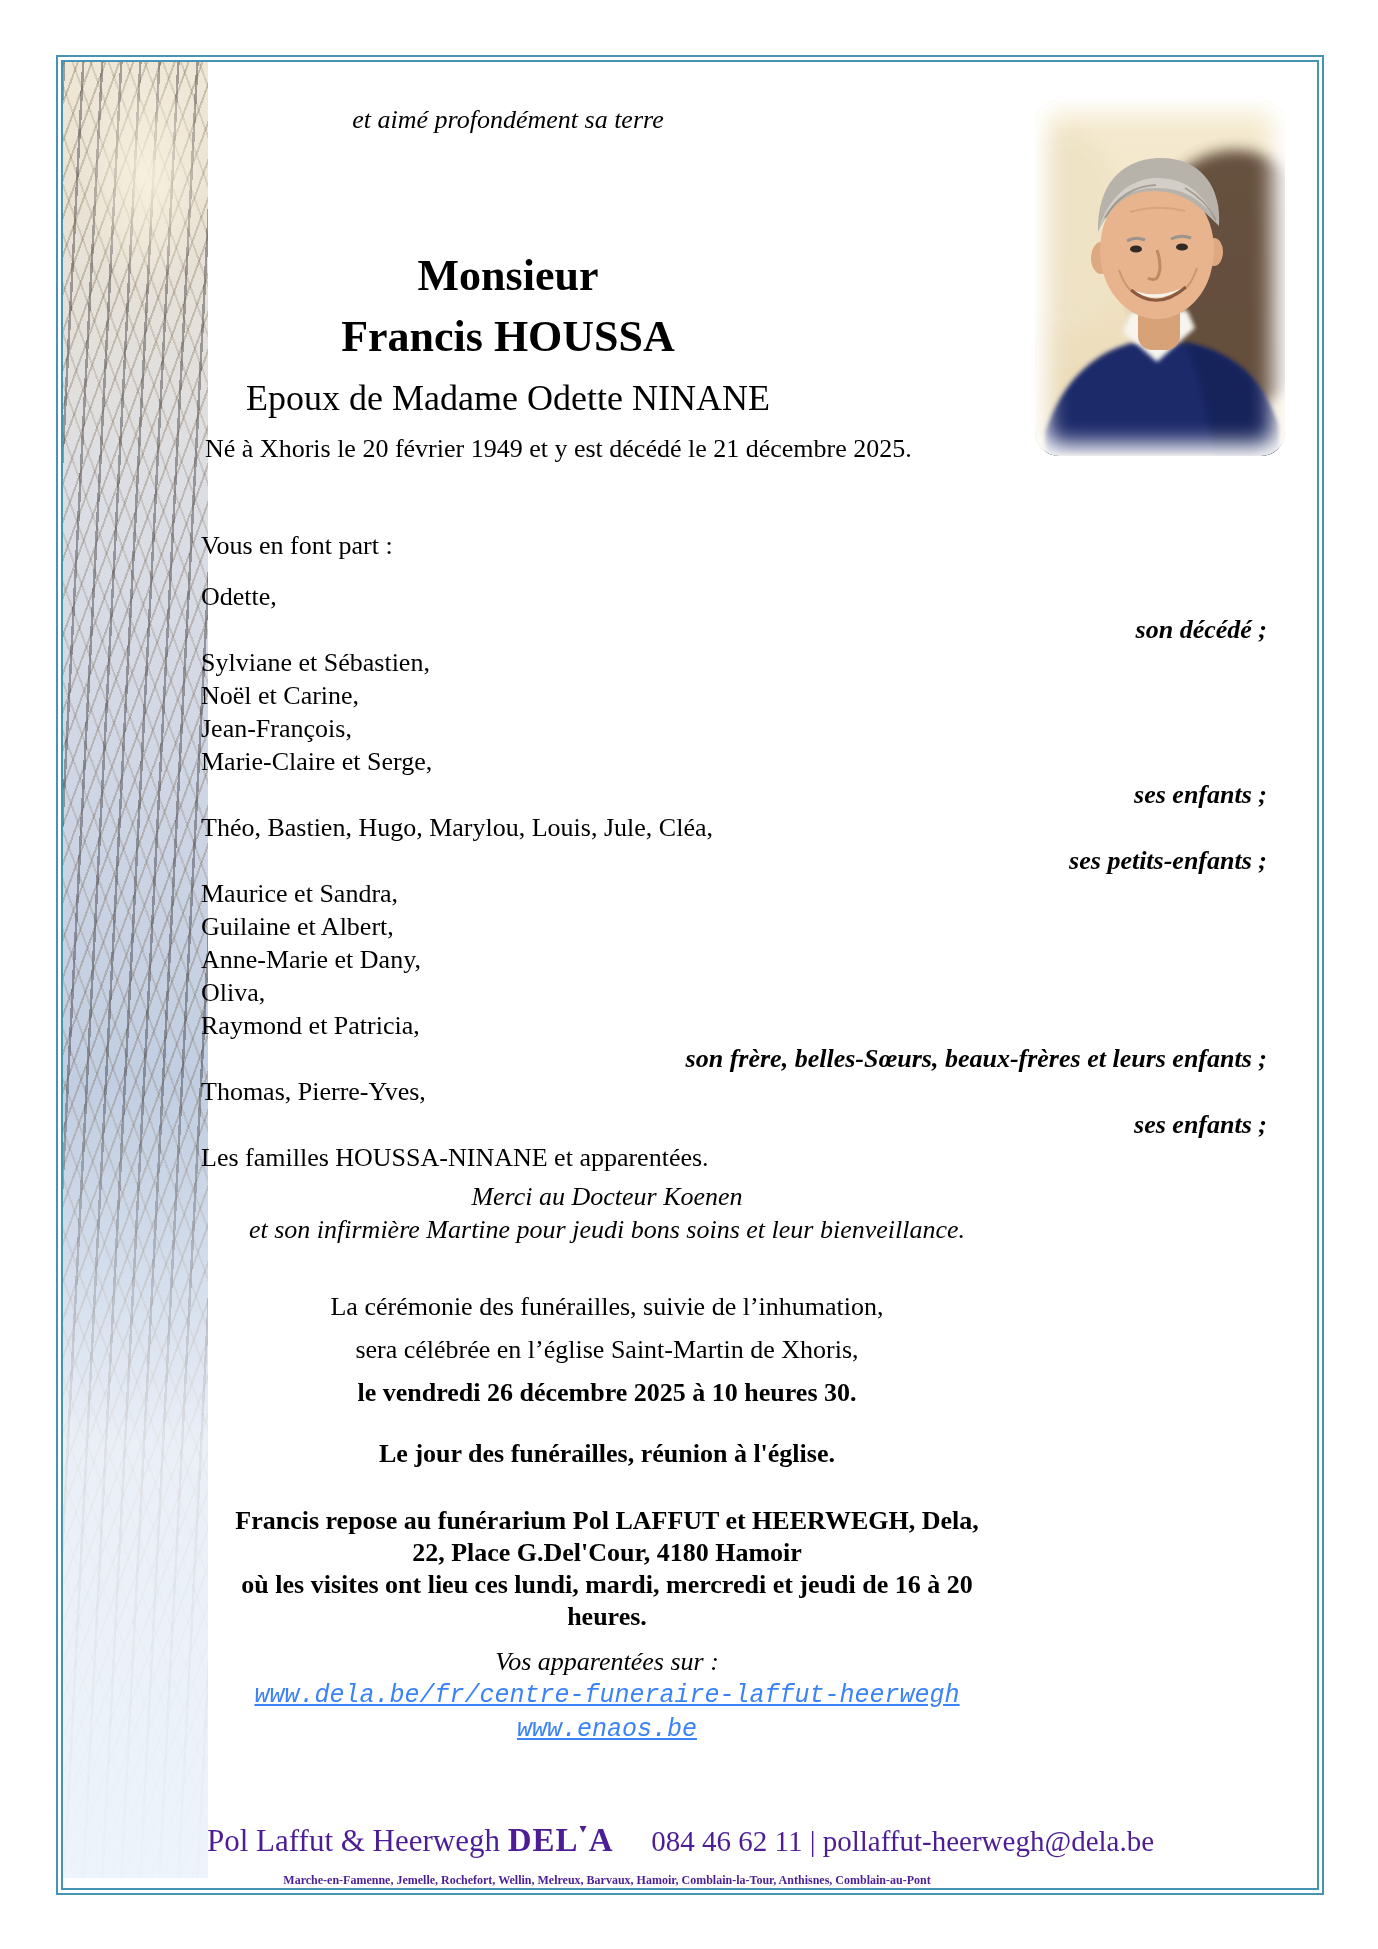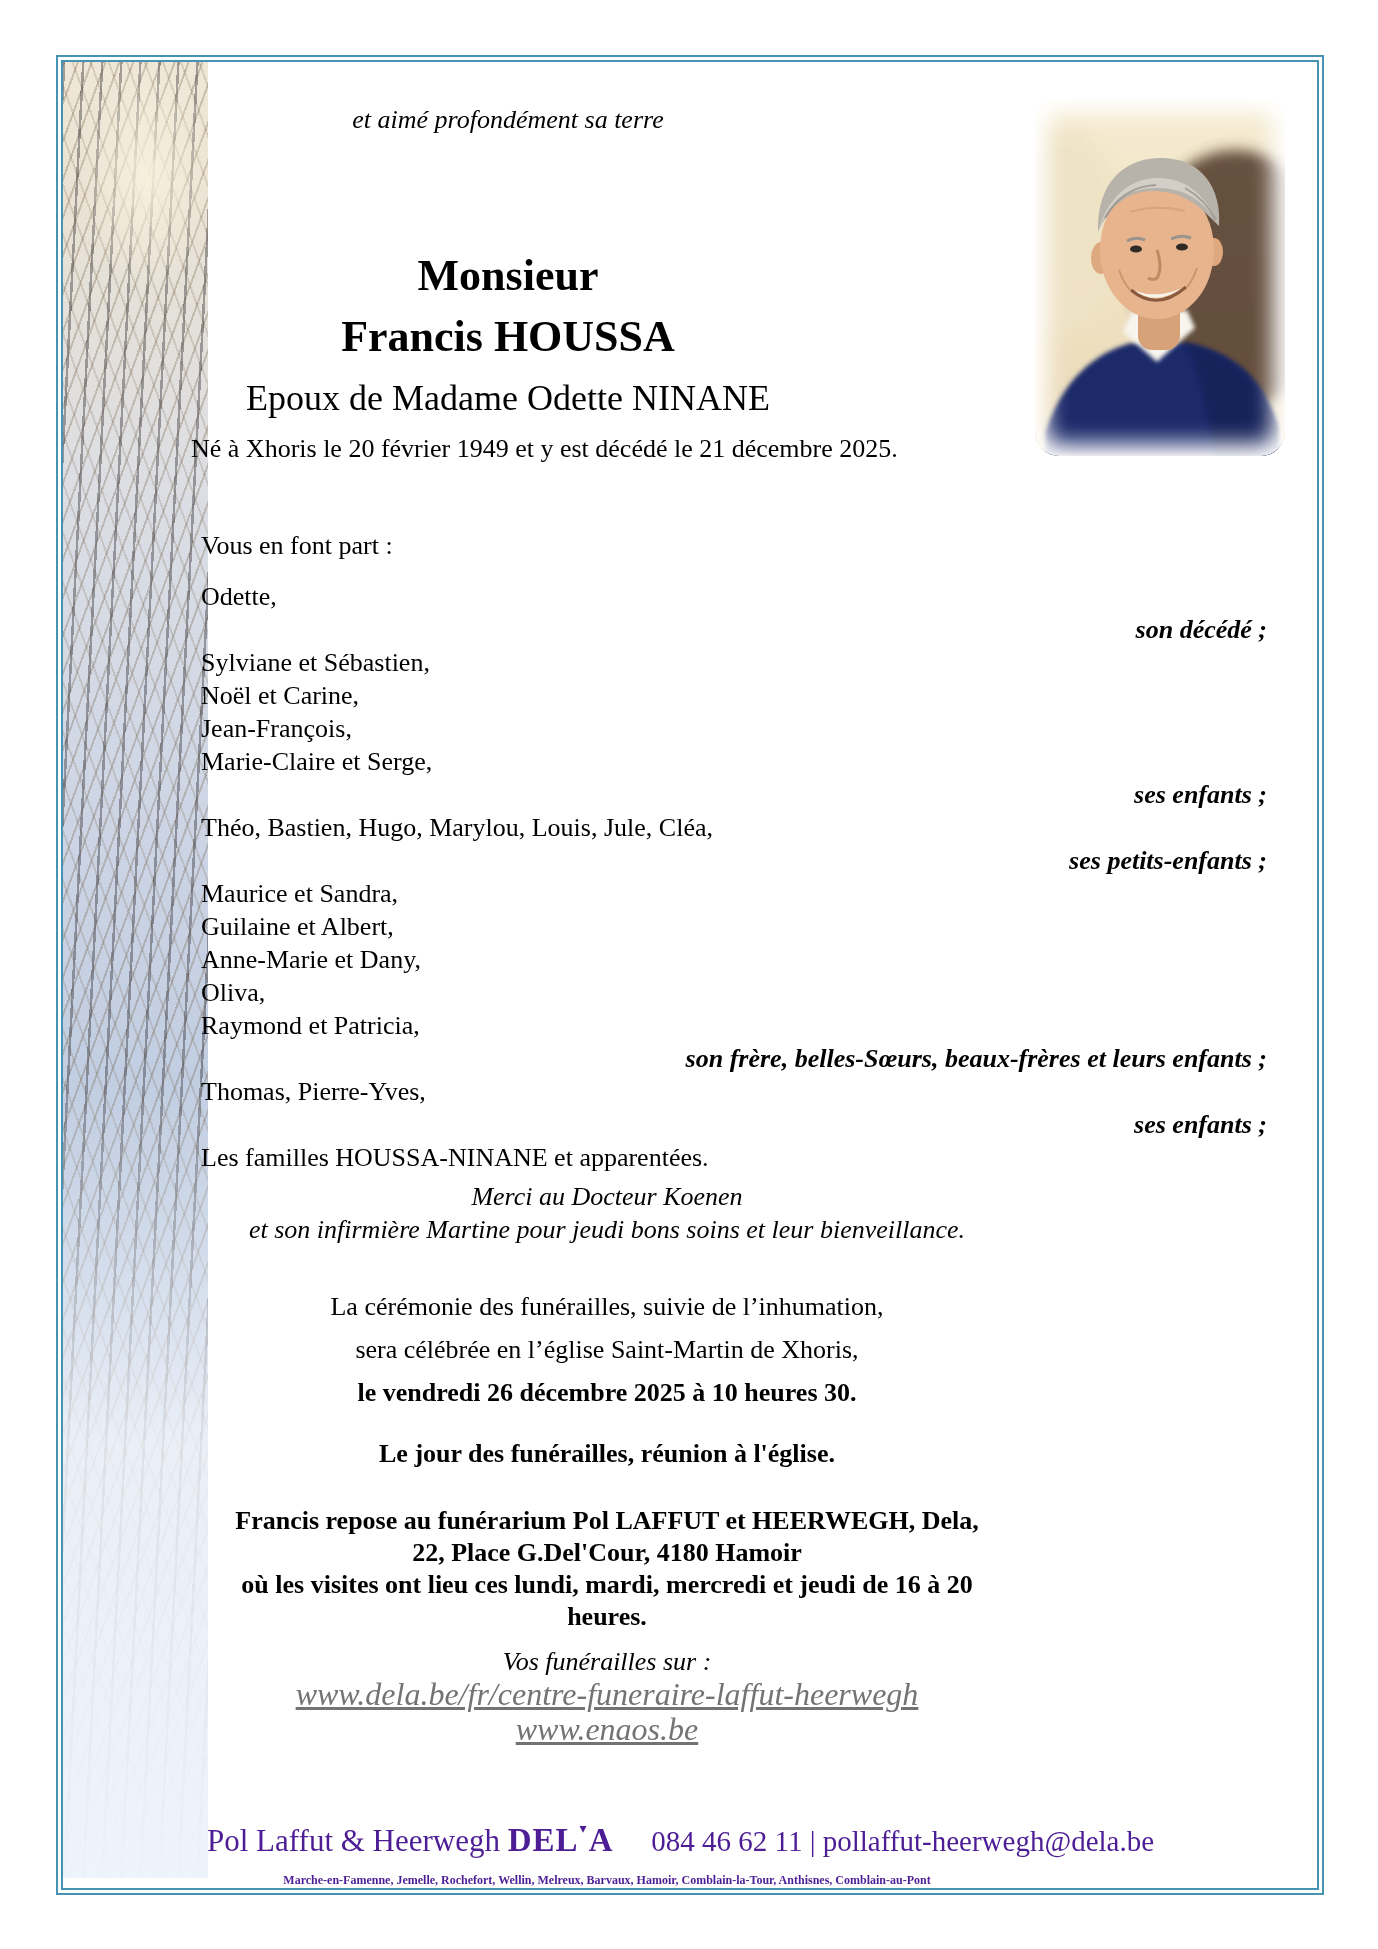--- a/index.html
+++ b/index.html
@@ -34,21 +34,21 @@
   }
   
   .quote{
     position:absolute;left:207px;top:104px;width:602px;text-align:center;
     font-style:italic;font-size:26px;line-height:32px;
   }
   .t-line{position:absolute;left:207px;width:602px;text-align:center;}
   .t-monsieur{top:250px;font-size:44px;font-weight:bold;line-height:52px;}
   .t-name{top:311px;font-size:44px;font-weight:bold;line-height:52px;}
   .t-spouse{top:378px;font-size:36px;line-height:40px;}
-  .birth-line{position:absolute;left:191px;top:433px;width:900px;font-size:26px;line-height:32px;}
+  .birth-line{position:absolute;left:205px;top:433px;width:900px;font-size:26px;line-height:32px;}
   .fam{
     position:absolute;left:201px;top:529px;width:1066px;
     font-size:26px;line-height:33px;
   }
   .fam .intro{margin-bottom:18px;}
   .fam .rel{text-align:right;font-weight:bold;font-style:italic;}
   .thanks{
     position:absolute;left:207px;top:1180px;width:800px;text-align:center;
     font-style:italic;font-size:26px;line-height:33px;
   }
@@ -62,21 +62,21 @@
     font-size:26px;line-height:33px;font-weight:bold;
   }
   .funerarium{
     position:absolute;left:207px;top:1505px;width:800px;text-align:center;
     font-size:26px;line-height:32px;font-weight:bold;
   }
   .condolences{
     position:absolute;left:207px;top:1646px;width:800px;text-align:center;
     font-style:italic;font-size:26px;line-height:32px;
   }
-  .condolences a{color:#737373;text-decoration:underline;font-size:32px;cursor:pointer;}
+  .condolences a{color:#3b82f6;text-decoration:underline;font-size:25px;cursor:pointer;font-family:Liberation Mono, monospace;}
   .footer{
     position:absolute;left:207px;top:1806px;width:800px;text-align:center;color:#4c1d95;
   }
   .footer-main{font-size:31px;line-height:44px;white-space:nowrap;}
   .footer-main .brand-mark{font-weight:bold;font-size:33px;letter-spacing:1px;}
   .footer-main .tri{
     font-family:"DejaVu Sans",sans-serif;font-size:14px;vertical-align:18px;
     display:inline-block;margin:0 1px;
   }
   .footer-main .contact{font-size:29px;margin-left:30px;}
@@ -180,21 +180,21 @@
 
 <div class="reunion">Le jour des funérailles, réunion à l'église.</div>
 
 <div class="funerarium">
   <div>Francis repose au funérarium Pol LAFFUT et HEERWEGH, Dela,</div>
   <div>22, Place G.Del'Cour, 4180 Hamoir</div>
   <div>où les visites ont lieu ces lundi, mardi, mercredi et jeudi de 16 à 20 heures.</div>
 </div>
 
 <div class="condolences">
-  <div>Vos funérailles sur :</div>
+  <div>Vos apparentées sur :</div>
   <div><a>www.dela.be/fr/centre-funeraire-laffut-heerwegh</a></div>
   <div><a>www.enaos.be</a></div>
 </div>
 
 <div class="footer">
   <div class="footer-main">
     <span>Pol Laffut &amp; Heerwegh</span>
     <span class="brand-mark"><span>DEL</span><span class="tri">▾</span><span>A</span></span>
     <span class="contact">084 46 62 11 | pollaffut-heerwegh@dela.be</span>
   </div>

